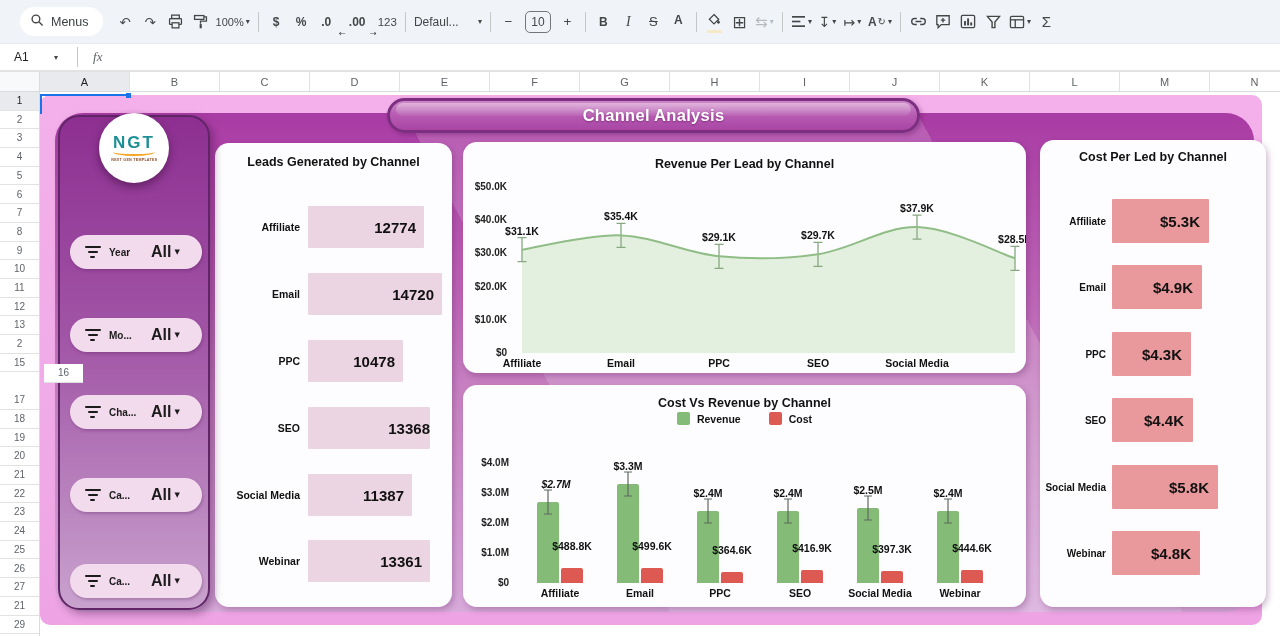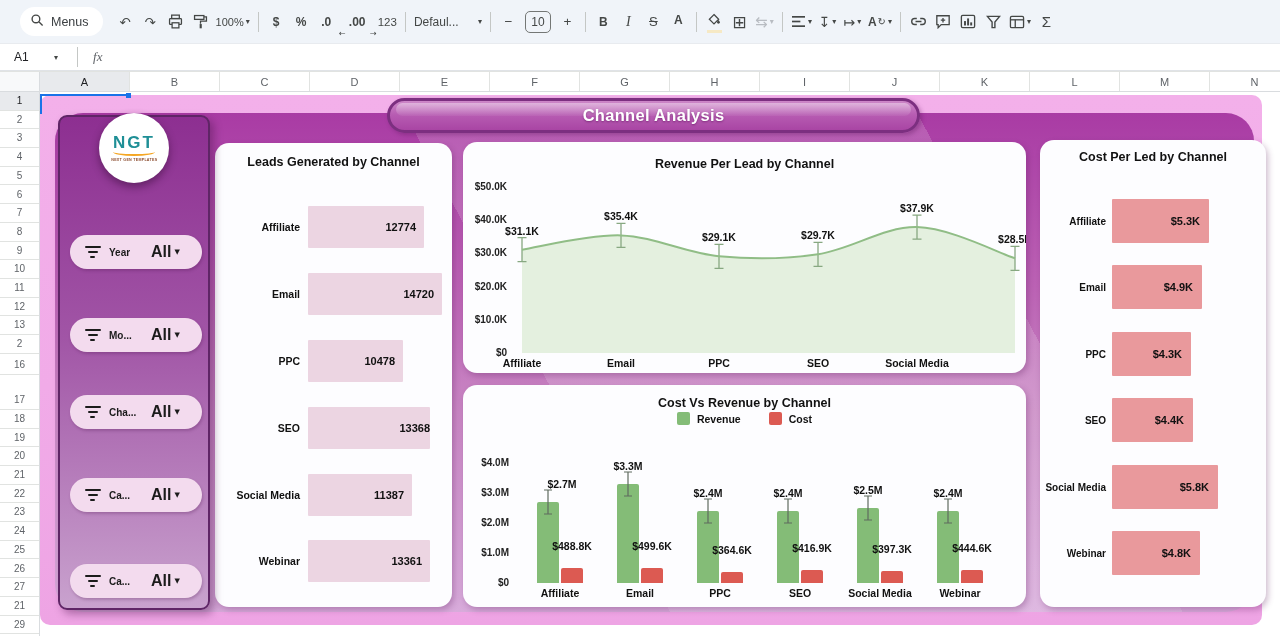--- a/index.html
+++ b/index.html
@@ -54,21 +54,21 @@
            background:linear-gradient(180deg,#a93ba4 0%, #bc63b5 35%, #c987c4 60%, #d8abdb 100%); overflow:hidden; }
   .panel:after { content:""; position:absolute; inset:0;
            background:linear-gradient(62deg, rgba(255,255,255,0) 42%, rgba(255,255,255,.16) 42%, rgba(255,255,255,.16) 77%, rgba(255,255,255,0) 77%); }
   .titlepill { position:absolute; left:347px; top:3px; width:533px; height:35px; border-radius:18px;
            border:3px solid #7c2f80; background:linear-gradient(180deg,#cd87c8 0%, #b75cb2 48%, #a945a4 100%);
            display:flex; align-items:center; justify-content:center; z-index:6; box-shadow:2px 2px 4px rgba(90,20,90,.35); }
   .titlepill:before { content:""; position:absolute; left:6px; right:6px; top:2px; height:13px; border-radius:12px;
            background:linear-gradient(180deg, rgba(255,255,255,.4), rgba(255,255,255,.05)); }
   .titlepill span { color:#fff; font-size:16.5px; font-weight:bold; letter-spacing:.3px; text-shadow:0 1px 2px rgba(80,10,80,.5); }
 
-  .sidebar { position:absolute; left:18px; top:20px; width:152px; height:495px; border-radius:9px;
+  .sidebar { position:absolute; left:18px; top:20px; width:152px; height:495px; border-radius:21px;
            border:2px solid #5f2566; background:linear-gradient(180deg,#8d2f91 0%, #a155a6 45%, #c9a2ce 100%);
            box-shadow:4px 4px 9px rgba(70,15,70,.4); z-index:4; }
   .logo { position:absolute; left:39px; top:-4px; width:70px; height:70px; border-radius:50%; background:#fff;
           box-shadow:0 4px 8px rgba(40,5,40,.45); display:flex; flex-direction:column; align-items:center; justify-content:center; }
   .logo .ngt { font-size:17px; font-weight:bold; color:#1f8f96; letter-spacing:2px; }
   .logo .swoosh { width:42px; height:8px; border-bottom:2.5px solid #f5a623; border-radius:50%; margin-top:-5px; }
   .logo .sub { font-size:7px; transform:scale(.52); color:#8a4b2e; font-weight:bold; white-space:nowrap; letter-spacing:.5px; }
   .filter { position:absolute; left:10px; width:132px; height:34px; border-radius:17px; background:#f3dbee;
             display:flex; align-items:center; box-shadow:1px 2px 3px rgba(70,15,70,.25); }
   .f-icon { width:17px; margin:0 8px 0 14px; display:flex; flex-direction:column; align-items:center; gap:2.5px; }
@@ -77,21 +77,21 @@
   .f-val { font-size:16px; font-weight:bold; color:#1b1b1b; }
   .f-caret { font-size:8px; color:#1b1b1b; margin-left:3px; font-family:"DejaVu Sans",sans-serif; }
 
   .card { position:absolute; background:#fdfdff; border-radius:14px; box-shadow:2px 3px 6px rgba(90,25,90,.3); overflow:hidden; }
   .card h3 { text-align:center; font-size:12.5px; font-weight:bold; color:#111; }
 
   
   .hrow { position:absolute; left:0; }
   .h-cat { position:absolute; top:50%; transform:translateY(-50%); text-align:right; font-size:10.5px; font-weight:bold; color:#111; }
   .h-bar { position:absolute; top:0; height:100%; border-radius:1px; display:flex; align-items:center; justify-content:flex-end; }
-  .h-val { font-size:11px; font-weight:bold; color:#111; }
+  .h-val { font-size:15px; font-weight:bold; color:#111; }
 
   
   .ylab { position:absolute; text-align:right; font-size:10px; font-weight:bold; color:#222; width:40px; height:12px; line-height:12px; }
   .xlab { position:absolute; text-align:center; font-size:10.5px; font-weight:bold; color:#111; }
   .vbar { position:absolute; border-radius:2px 2px 0 0; }
   .vlab { position:absolute; text-align:center; font-size:10.5px; font-weight:bold; color:#111; width:64px; height:12px; line-height:12px; }
   .legend { position:absolute; left:0; right:0; display:flex; justify-content:center; gap:28px; align-items:center; }
   .legend .item { display:flex; align-items:center; gap:7px; }
   .legend .sw { width:13px; height:13px; border-radius:2px; }
   .legend .lt { font-size:10.5px; font-weight:bold; color:#111; }
@@ -255,21 +255,21 @@
       <div class="row-h" style="top: 93.5px; height: 18.7px; line-height: 18.7px;">6</div>
       <div class="row-h" style="top: 112.2px; height: 18.7px; line-height: 18.7px;">7</div>
       <div class="row-h" style="top: 130.9px; height: 18.7px; line-height: 18.7px;">8</div>
       <div class="row-h" style="top: 149.6px; height: 18.7px; line-height: 18.7px;">9</div>
       <div class="row-h" style="top: 168.3px; height: 18.7px; line-height: 18.7px;">10</div>
       <div class="row-h" style="top: 187px; height: 18.7px; line-height: 18.7px;">11</div>
       <div class="row-h" style="top: 205.7px; height: 18.7px; line-height: 18.7px;">12</div>
       <div class="row-h" style="top: 224.4px; height: 18.7px; line-height: 18.7px;">13</div>
       <div class="row-h" style="top: 243.1px; height: 18.7px; line-height: 18.7px;">2</div>
       <div class="row-h" style="top: 261.8px; height: 18.7px; line-height: 18.7px;">15</div>
-      <div class="row-h" style="top: 264px; height: 18.7px; line-height: 18.7px;">16</div>
+      <div class="row-h" style="top: 272px; height: 18.7px; line-height: 18.7px; margin-left: 44px;">16</div>
       <div class="row-h" style="top: 299.2px; height: 18.7px; line-height: 18.7px;">17</div>
       <div class="row-h" style="top: 317.9px; height: 18.7px; line-height: 18.7px;">18</div>
       <div class="row-h" style="top: 336.6px; height: 18.7px; line-height: 18.7px;">19</div>
       <div class="row-h" style="top: 355.3px; height: 18.7px; line-height: 18.7px;">20</div>
       <div class="row-h" style="top: 374px; height: 18.7px; line-height: 18.7px;">21</div>
       <div class="row-h" style="top: 392.7px; height: 18.7px; line-height: 18.7px;">22</div>
       <div class="row-h" style="top: 411.4px; height: 18.7px; line-height: 18.7px;">23</div>
       <div class="row-h" style="top: 430.1px; height: 18.7px; line-height: 18.7px;">24</div>
       <div class="row-h" style="top: 448.8px; height: 18.7px; line-height: 18.7px;">25</div>
       <div class="row-h" style="top: 467.5px; height: 18.7px; line-height: 18.7px;">26</div>
@@ -431,21 +431,21 @@
         <svg id="cvrSvg" width="563" height="222" style="position:absolute;left:0;top:0;z-index:3">
             <path d="M81,105h8 M85,105v24 M81,129h8 M161,87h8 M165,87v24 M161,111h8 M241,114h8 M245,114v24 M241,138h8 M321,114h8 M325,114v24 M321,138h8 M401,111h8 M405,111v24 M401,135h8 M481,114h8 M485,114v24 M481,138h8 " stroke="#5f6b5f" stroke-width="1.2" fill="none"></path>
           </svg>
       <div class="ylab" style="left: 6px; top: 192px;">$0</div>
           <div class="ylab" style="left: 6px; top: 162px;">$1.0M</div>
           <div class="ylab" style="left: 6px; top: 132px;">$2.0M</div>
           <div class="ylab" style="left: 6px; top: 102px;">$3.0M</div>
           <div class="ylab" style="left: 6px; top: 72px;">$4.0M</div>
           <div class="vbar" style="left: 74px; width: 22px; top: 117px; height: 81px; background: rgb(132, 188, 119);"></div>
           <div class="vbar" style="left: 98px; width: 22px; top: 183.336px; height: 14.664px; background: rgb(220, 90, 82);"></div>
-          <div class="vlab" style="left: 67px; top: 93px;">$2.7M</div>
+          <div class="vlab" style="left: 61px; top: 93px; font-style: italic;">$2.7M</div>
           <div class="vlab" style="left: 77px; top: 155.336px;">$488.8K</div>
           <div class="xlab" style="left: 52px; width: 90px; top: 202px;">Affiliate</div>
           <div class="vbar" style="left: 154px; width: 22px; top: 99px; height: 99px; background: rgb(132, 188, 119);"></div>
           <div class="vbar" style="left: 178px; width: 22px; top: 183.012px; height: 14.988px; background: rgb(220, 90, 82);"></div>
           <div class="vlab" style="left: 133px; top: 75px;">$3.3M</div>
           <div class="vlab" style="left: 157px; top: 155.012px;">$499.6K</div>
           <div class="xlab" style="left: 132px; width: 90px; top: 202px;">Email</div>
           <div class="vbar" style="left: 234px; width: 22px; top: 126px; height: 72px; background: rgb(132, 188, 119);"></div>
           <div class="vbar" style="left: 258px; width: 22px; top: 187.062px; height: 10.938px; background: rgb(220, 90, 82);"></div>
           <div class="vlab" style="left: 213px; top: 102px;">$2.4M</div>

